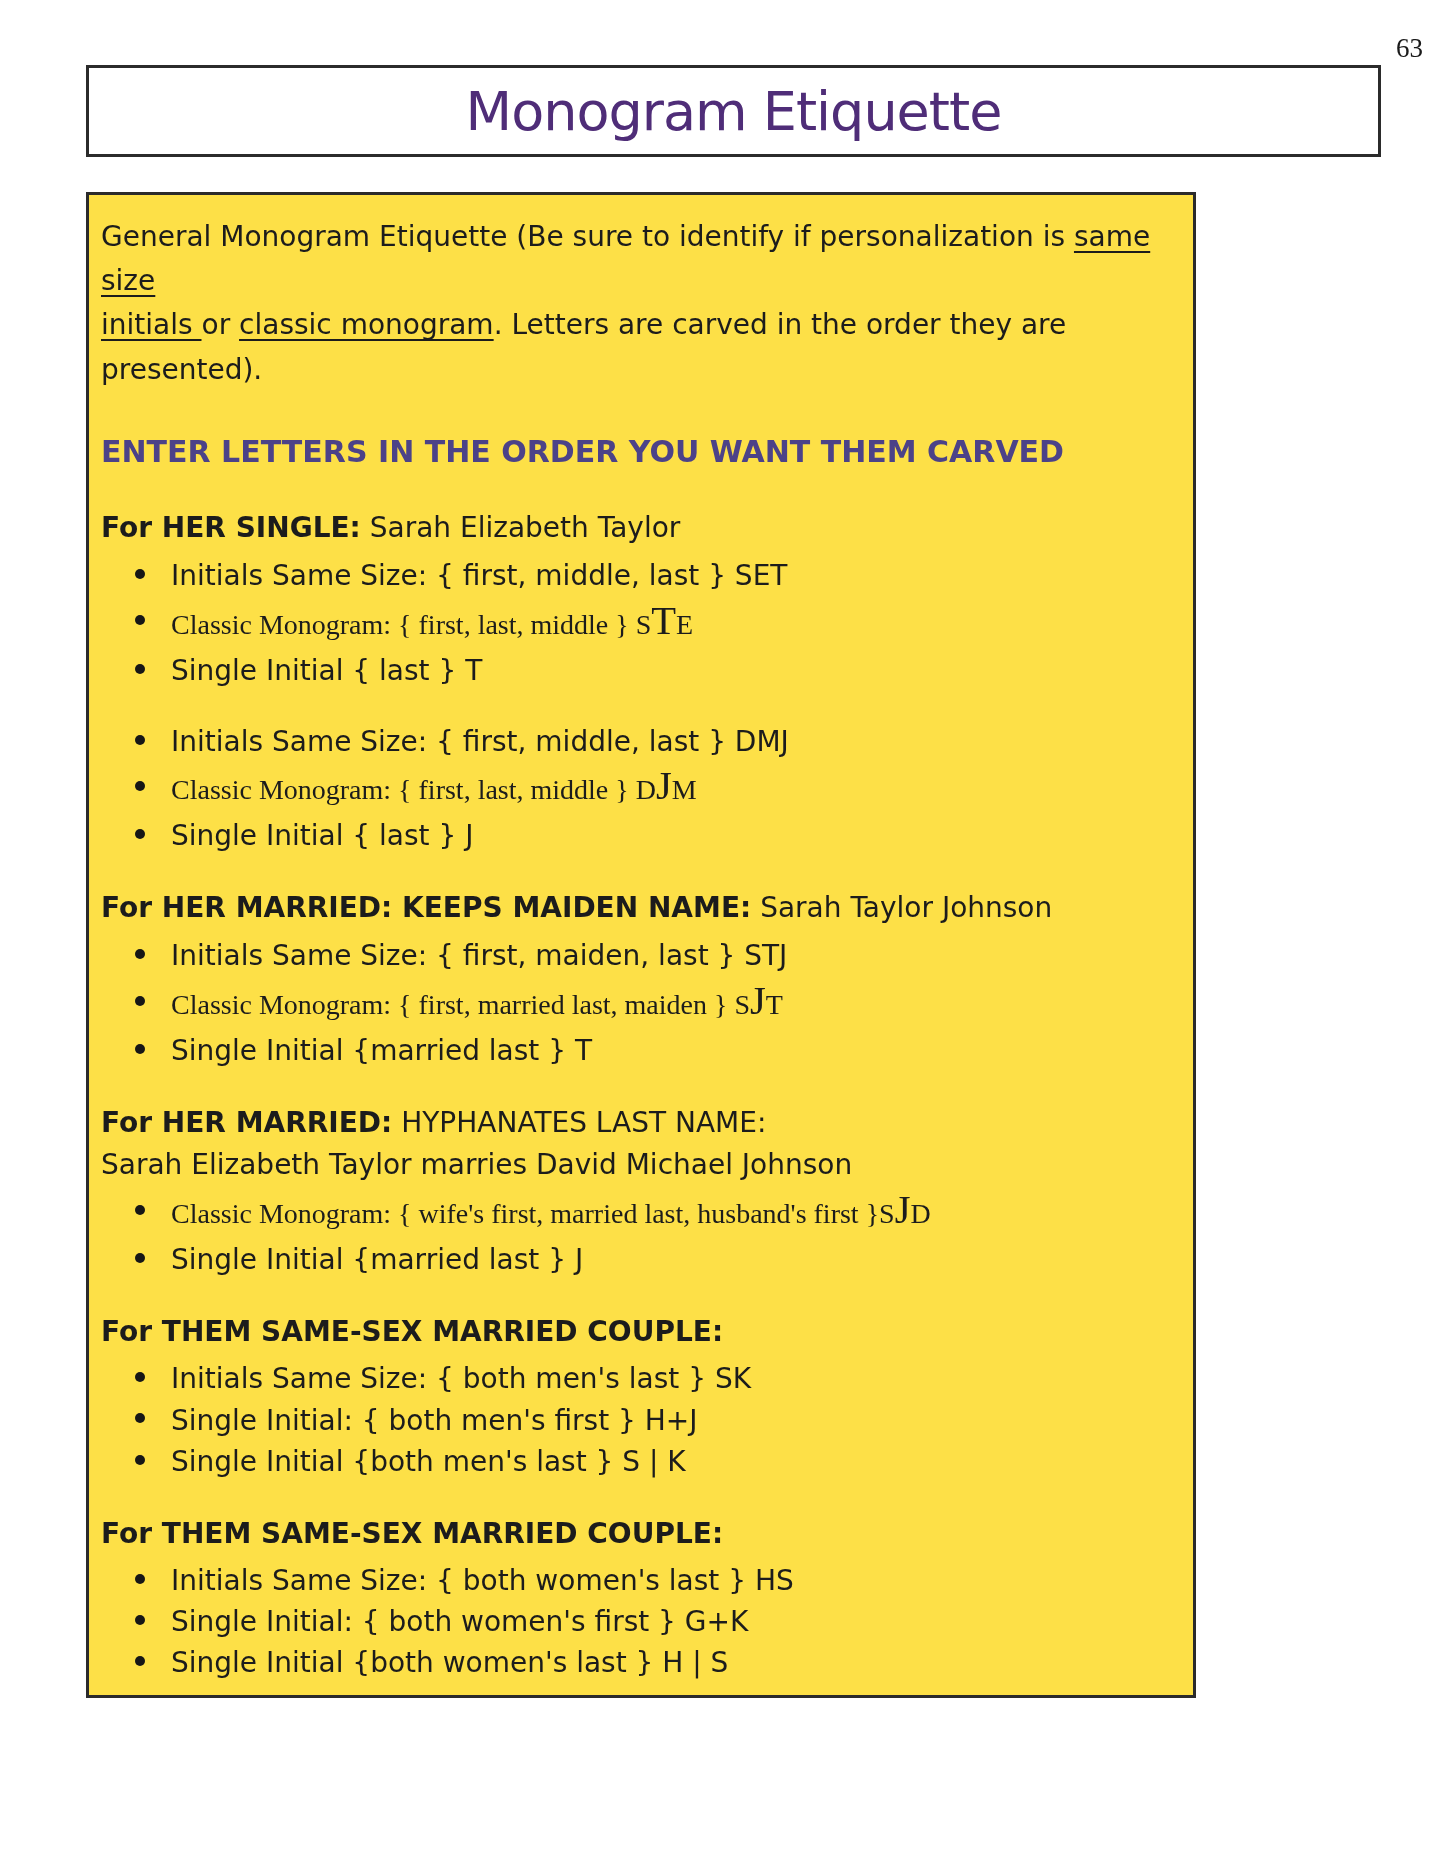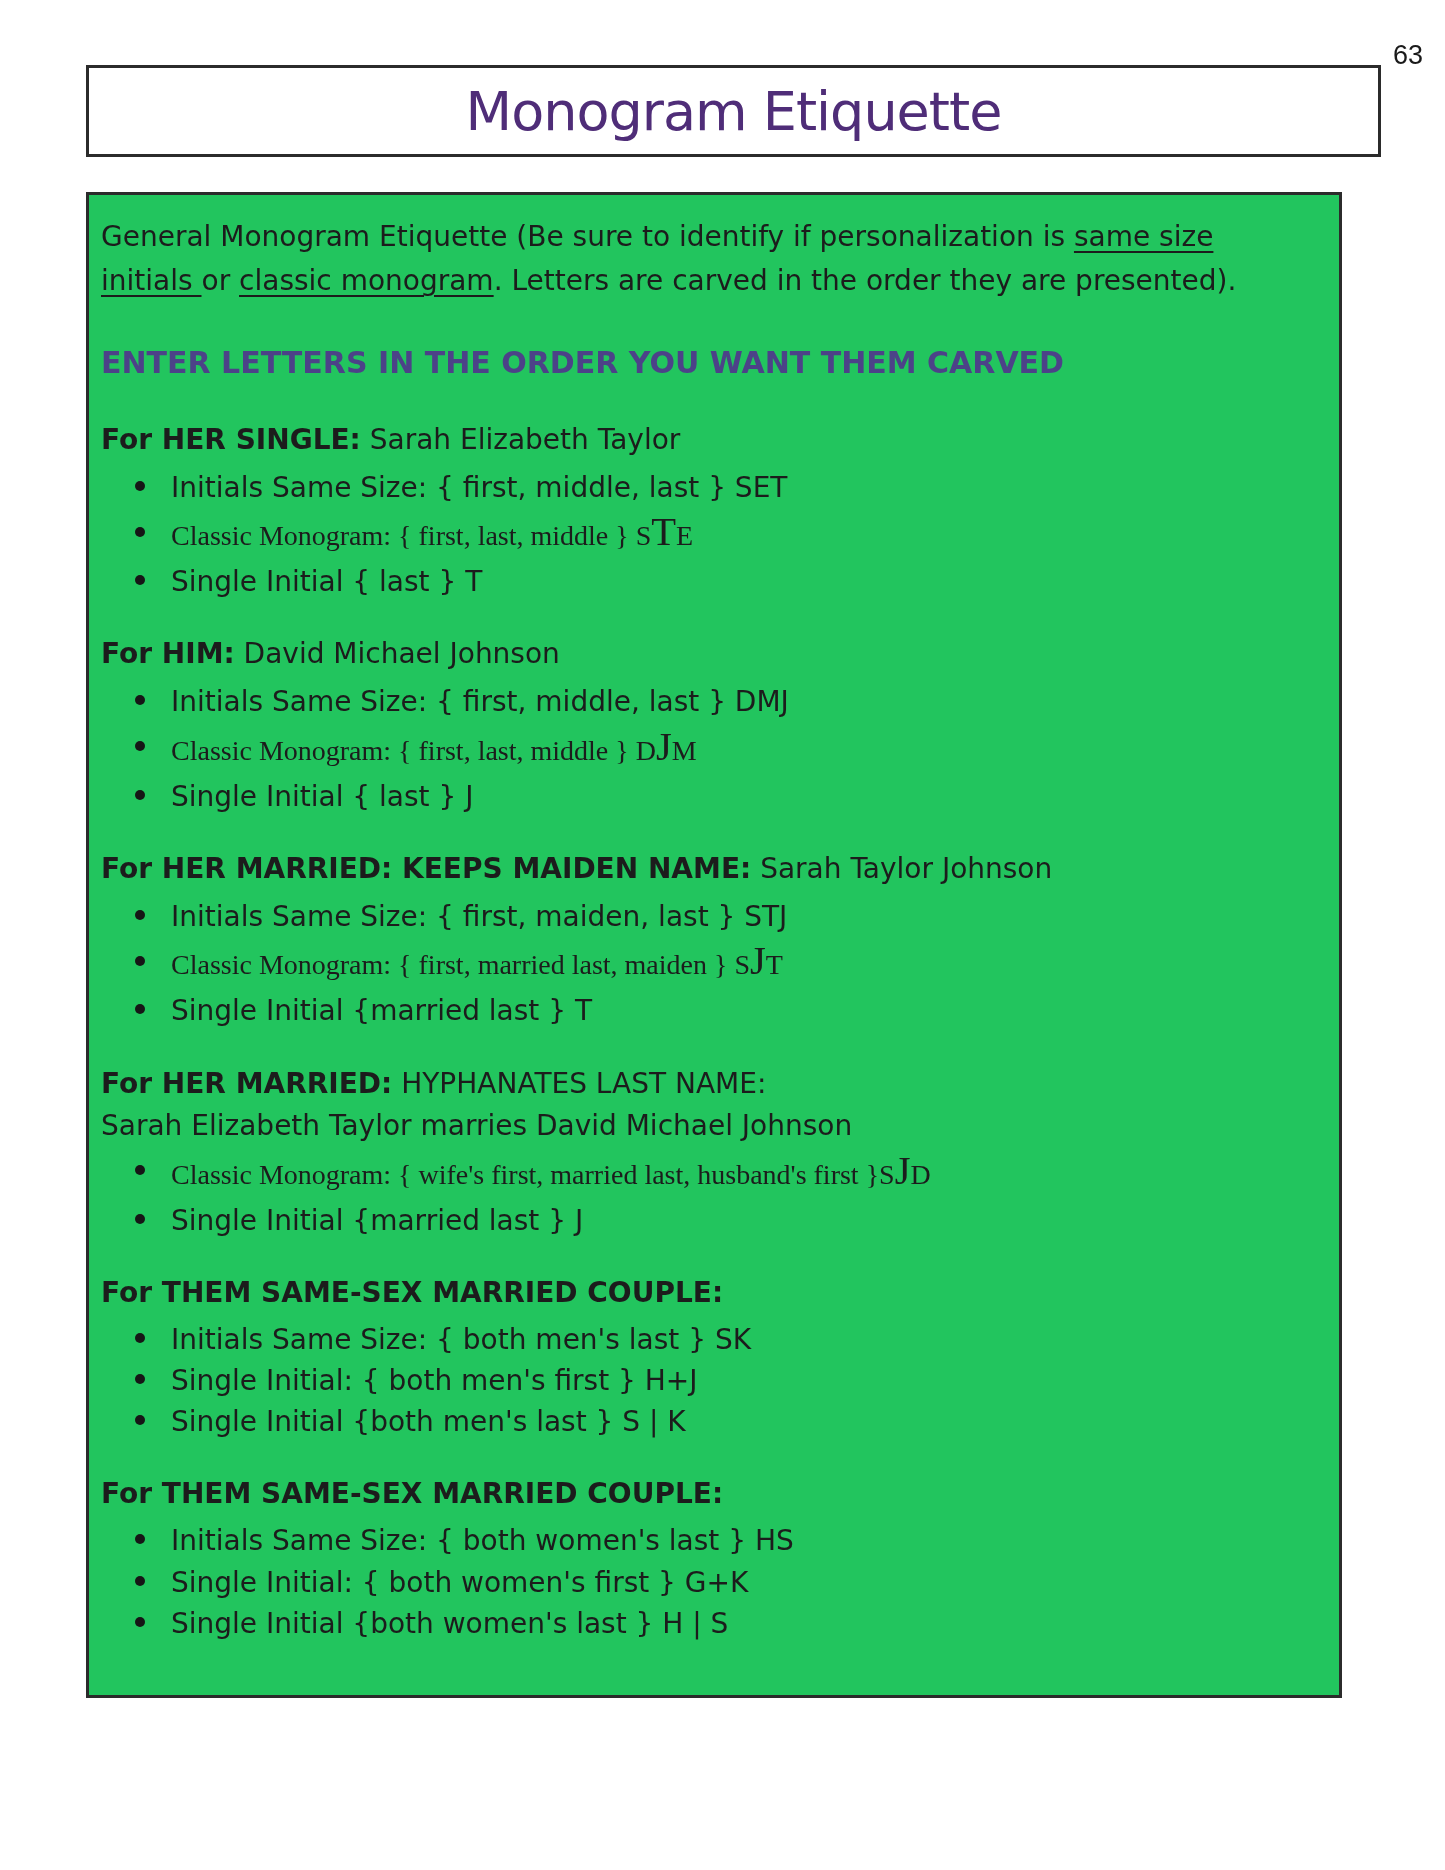--- a/index.html
+++ b/index.html
@@ -6,42 +6,42 @@
   html,body { background:#ffffff; }
   .page {
     position:relative;
     width:1445px; height:1870px;
     background:#ffffff;
     font-family:"DejaVu Sans", sans-serif;
     color:#1c1c1c;
     overflow:hidden;
   }
   .page-number {
-    position:absolute; top:40px; right:22px;
-    font-family:Liberation Sans, sans-serif;
+    position:absolute; top:33px; right:22px;
+    font-family:Liberation Serif, serif;
     font-size:27px; color:#1a1a1a;
   }
   .title-box {
     position:absolute; left:86px; top:65px;
     width:1295px; height:92px;
     border:3px solid #2b2b2b;
     display:flex; align-items:center; justify-content:center;
     background:#fff;
     text-align:center;
   }
   .title-text {
     font-size:54px; color:#4f2d78;
     letter-spacing:-1px; font-weight:400;
     white-space:nowrap;
   }
   .main-box {
     position:absolute; left:86px; top:192px;
-    width:1256px; height:1506px;
+    width:1110px; height:1506px;
     border:3px solid #2b2b2b;
-    background:#22c55e;
+    background:#fde047;
     padding:16px 12px 0 12px;
     font-size:28px; line-height:1.58;
   }
   .intro { margin-top:4px; }
   .intro .u, .u {
     text-decoration:underline;
     text-underline-offset:5px;
     text-decoration-thickness:2px;
   }
   .main-heading {
@@ -94,21 +94,20 @@
     <div id="sections">
         <div class="section">
           <div class="section-header"><span class="section-label">For HER SINGLE:</span><span> Sarah Elizabeth Taylor</span></div>
           <ul class="bullets">
             <li><span>Initials Same Size: { first, middle, last } SET</span></li>
             <li class="classic"><span>Classic Monogram: { first, last, middle } S</span><span class="mono-big">T</span><span>E</span></li>
             <li><span>Single Initial { last } T</span></li>
           </ul>
         </div>
         <div class="section">
-          <div class="section-header"><span class="section-label">For HIM:</span><span> David Michael Johnson</span></div>
           <ul class="bullets">
             <li><span>Initials Same Size: { first, middle, last } DMJ</span></li>
             <li class="classic"><span>Classic Monogram: { first, last, middle } D</span><span class="mono-big">J</span><span>M</span></li>
             <li><span>Single Initial { last } J</span></li>
           </ul>
         </div>
         <div class="section">
           <div class="section-header"><span class="section-label">For HER MARRIED: KEEPS MAIDEN NAME:</span><span> Sarah Taylor Johnson</span></div>
           <ul class="bullets">
             <li><span>Initials Same Size: { first, maiden, last } STJ</span></li>

